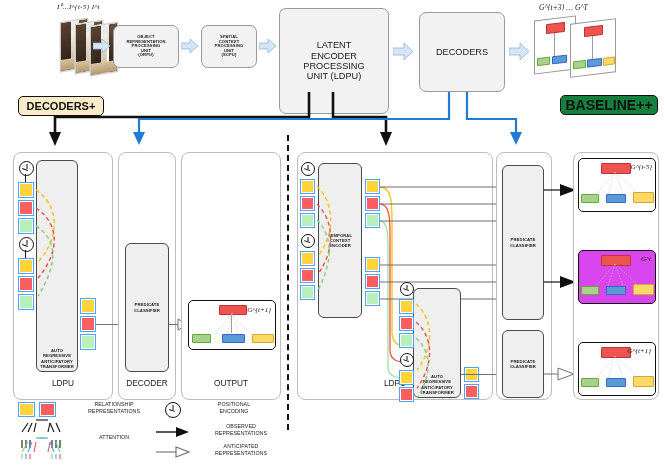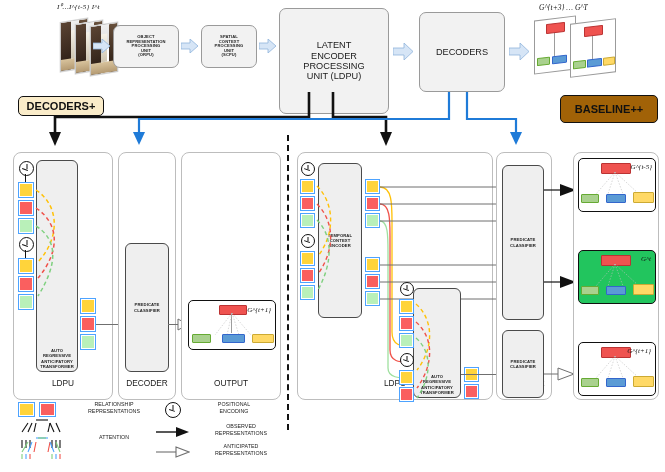--- a/index.html
+++ b/index.html
@@ -175,21 +175,21 @@
     <div class="sgnode green" style="left:2px;top:37px;width:11px;height:6px;"></div>
     <div class="sgnode blue" style="left:16px;top:37px;width:13px;height:6px;"></div>
     <div class="sgnode yellow" style="left:32px;top:37px;width:10px;height:6px;"></div>
   </div>
 </div>
 <div class="gtag abs" style="left:539px;top:3px;font-size:7.5px;">G^{t+3} … G^T</div>
 
 <div class="chip abs" style="left:18px;top:96px;width:86px;height:20px;background:#faecc9;font-size:11px;">
   <span>DECODERS+</span>
 </div>
-<div class="chip abs" style="left:560px;top:95px;width:98px;height:28px;background:#a16207;font-size:11px;">
+<div class="chip abs" style="left:560px;top:95px;width:98px;height:20px;background:#15803d;font-size:14px;">
   <span>BASELINE++</span>
 </div>
 
 <svg class="abs" style="left:0;top:92px;width:665px;height:62px;" viewBox="0 0 665 62">
   <g fill="none" stroke="#111" stroke-width="2.6">
     <path d="M309 0 V25 H55 V40"></path>
     <path d="M333 0 V25 H386 V40"></path>
   </g>
   <polygon points="49,40 61,40 55,54" fill="#111"></polygon>
   <polygon points="380,40 392,40 386,54" fill="#111"></polygon>
@@ -455,21 +455,21 @@
         <path d="M22 0 L30 22"></path>
         <path d="M22 0 L46 22"></path>
     </g>
   </svg>
   <div class="sgnode green" style="left:2px;top:35px;width:16px;height:7px;"></div>
   <div class="sgnode blue" style="left:27px;top:35px;width:18px;height:7px;"></div>
   <div class="sgnode yellow" style="left:54px;top:33px;width:19px;height:9px;"></div>
   <div class="gtag" style="right:3px;top:4px;font-size:7px;">G^{t-5}</div>
 </div>
 
-<div class="abs" style="left:578px;top:250px;width:76px;height:52px;border:1.4px solid #111;border-radius:5px;background:#22c55e;">
+<div class="abs" style="left:578px;top:250px;width:76px;height:52px;border:1.4px solid #111;border-radius:5px;background:#d946ef;">
   <div class="sgnode red" style="left:22px;top:4px;width:28px;height:9px;"></div>
   <svg style="position:absolute;left:14px;top:13px;width:48px;height:22px;" viewBox="0 0 48 22">
     <g stroke="#bdbdbd" stroke-width=".6" fill="none" stroke-dasharray="1.5 1.5">
       <path d="M22 0 L3 22"></path>
         <path d="M22 0 L15 22"></path>
         <path d="M22 0 L30 22"></path>
         <path d="M22 0 L46 22"></path>
     </g>
   </svg>
   <div class="sgnode green" style="left:2px;top:35px;width:16px;height:7px;"></div>

